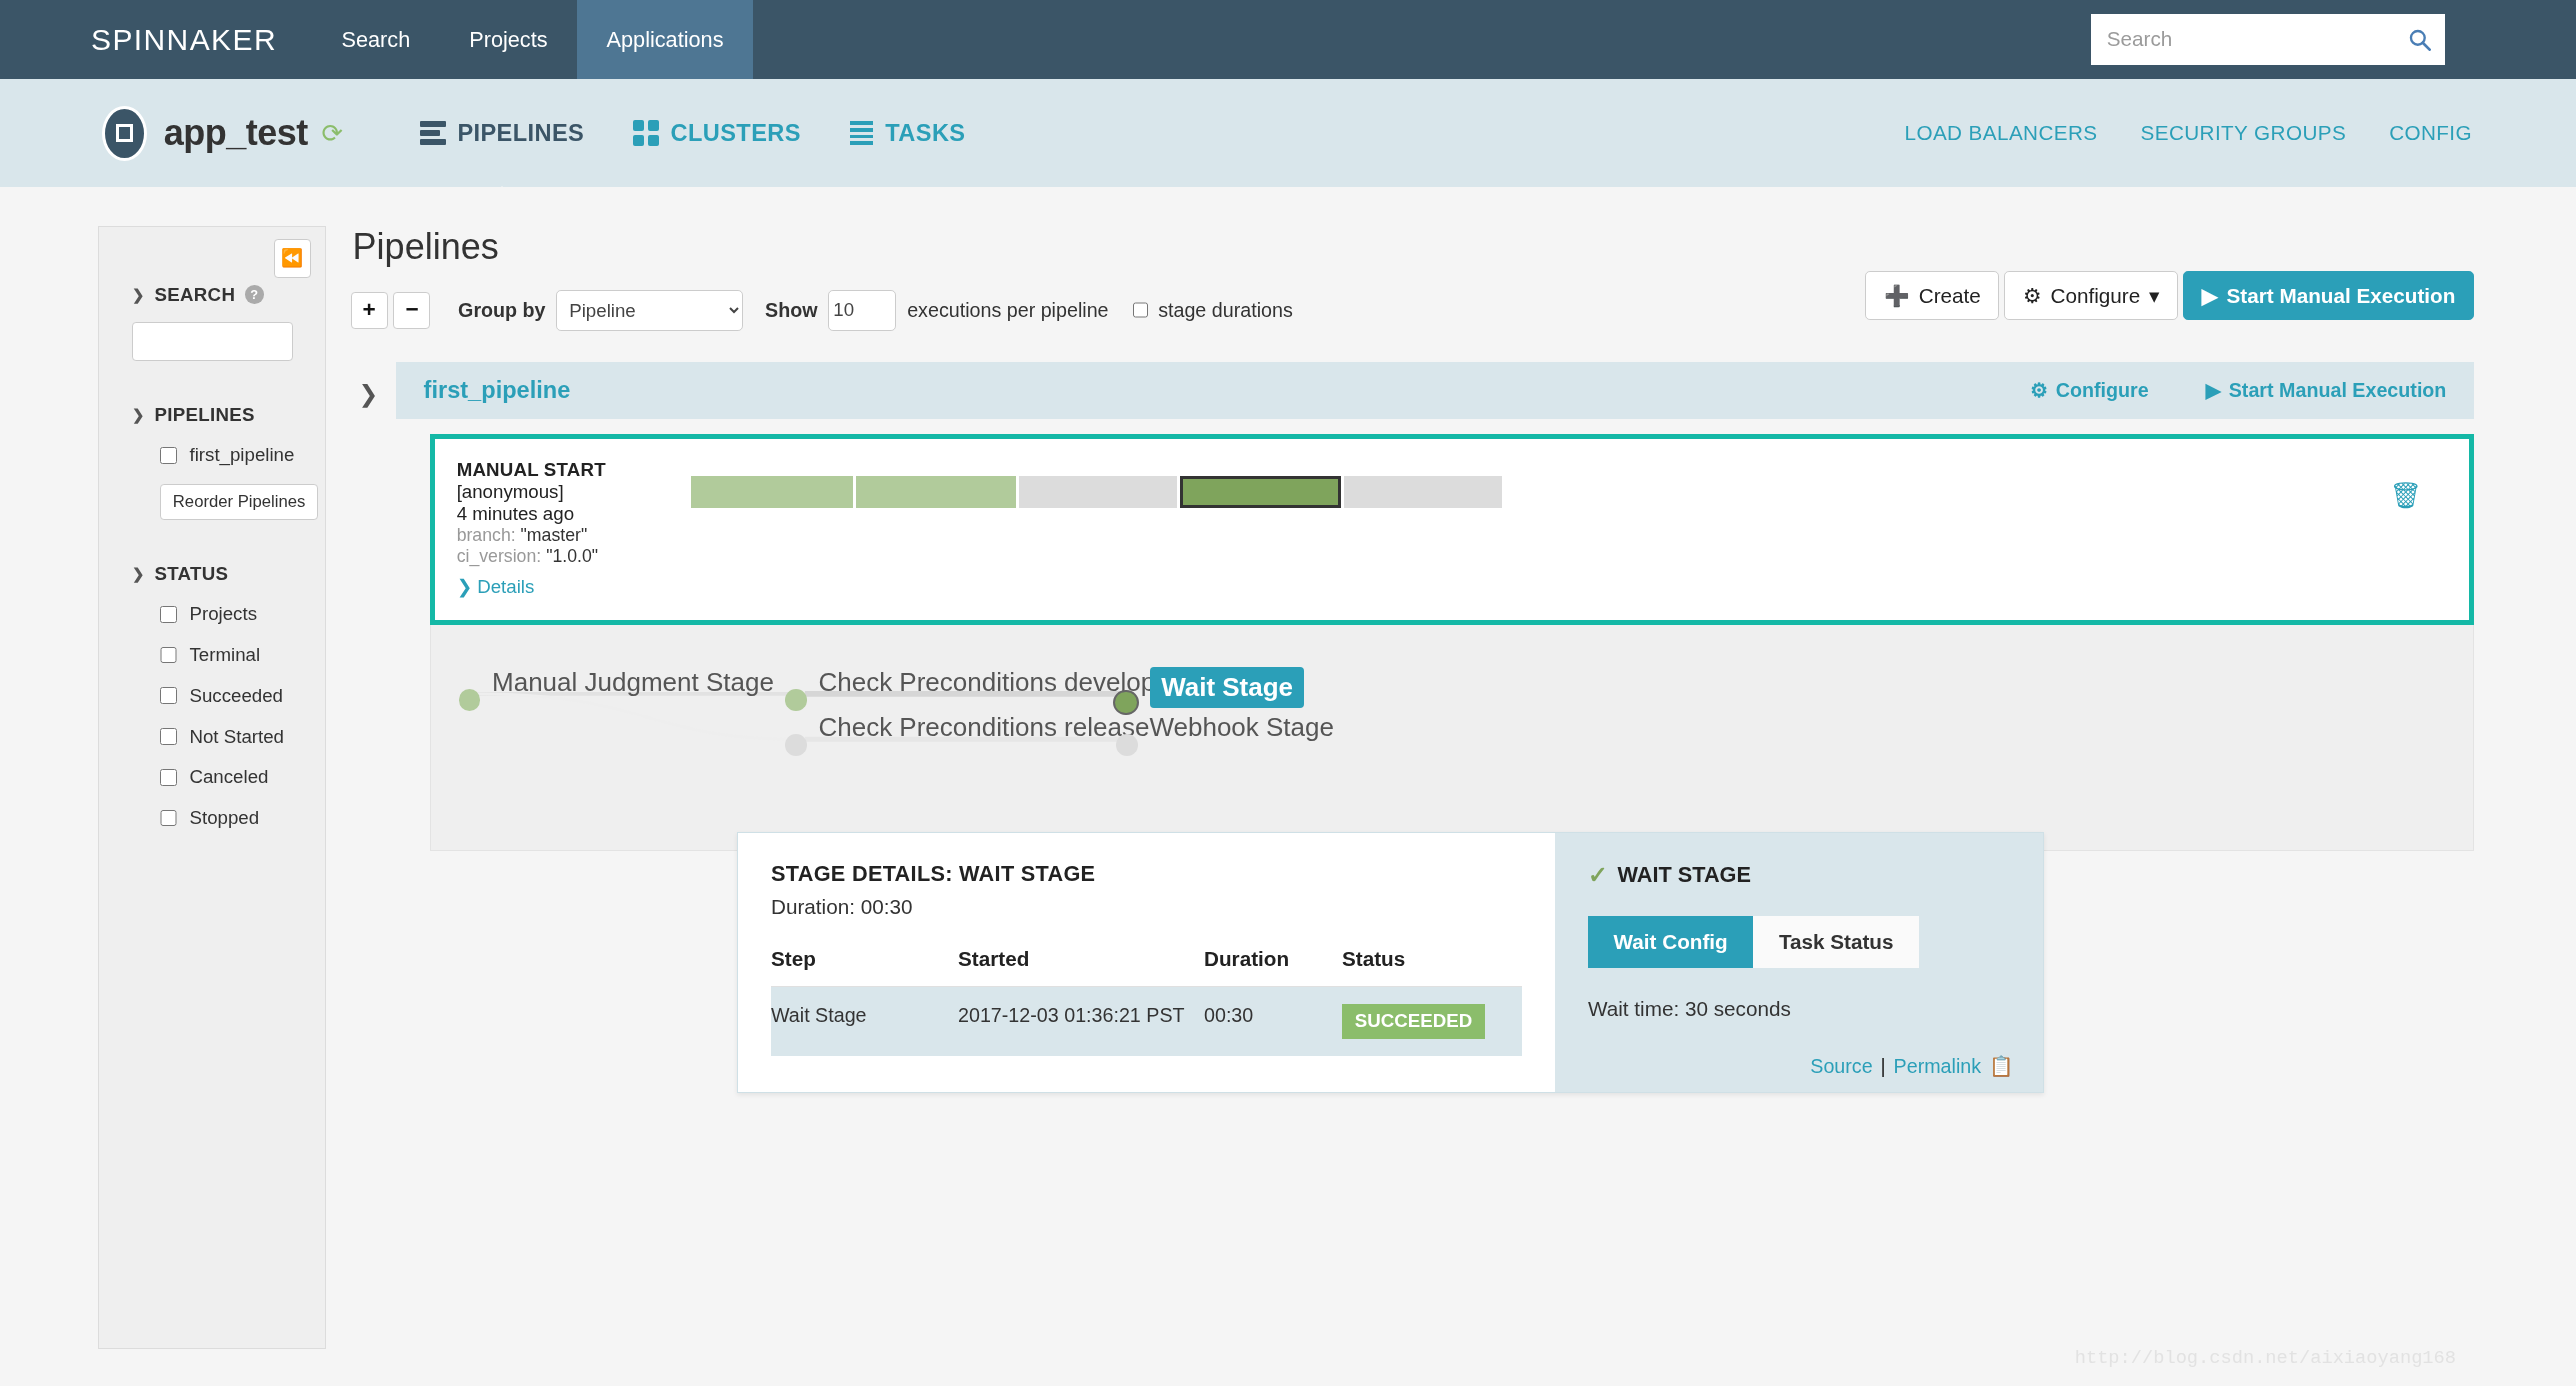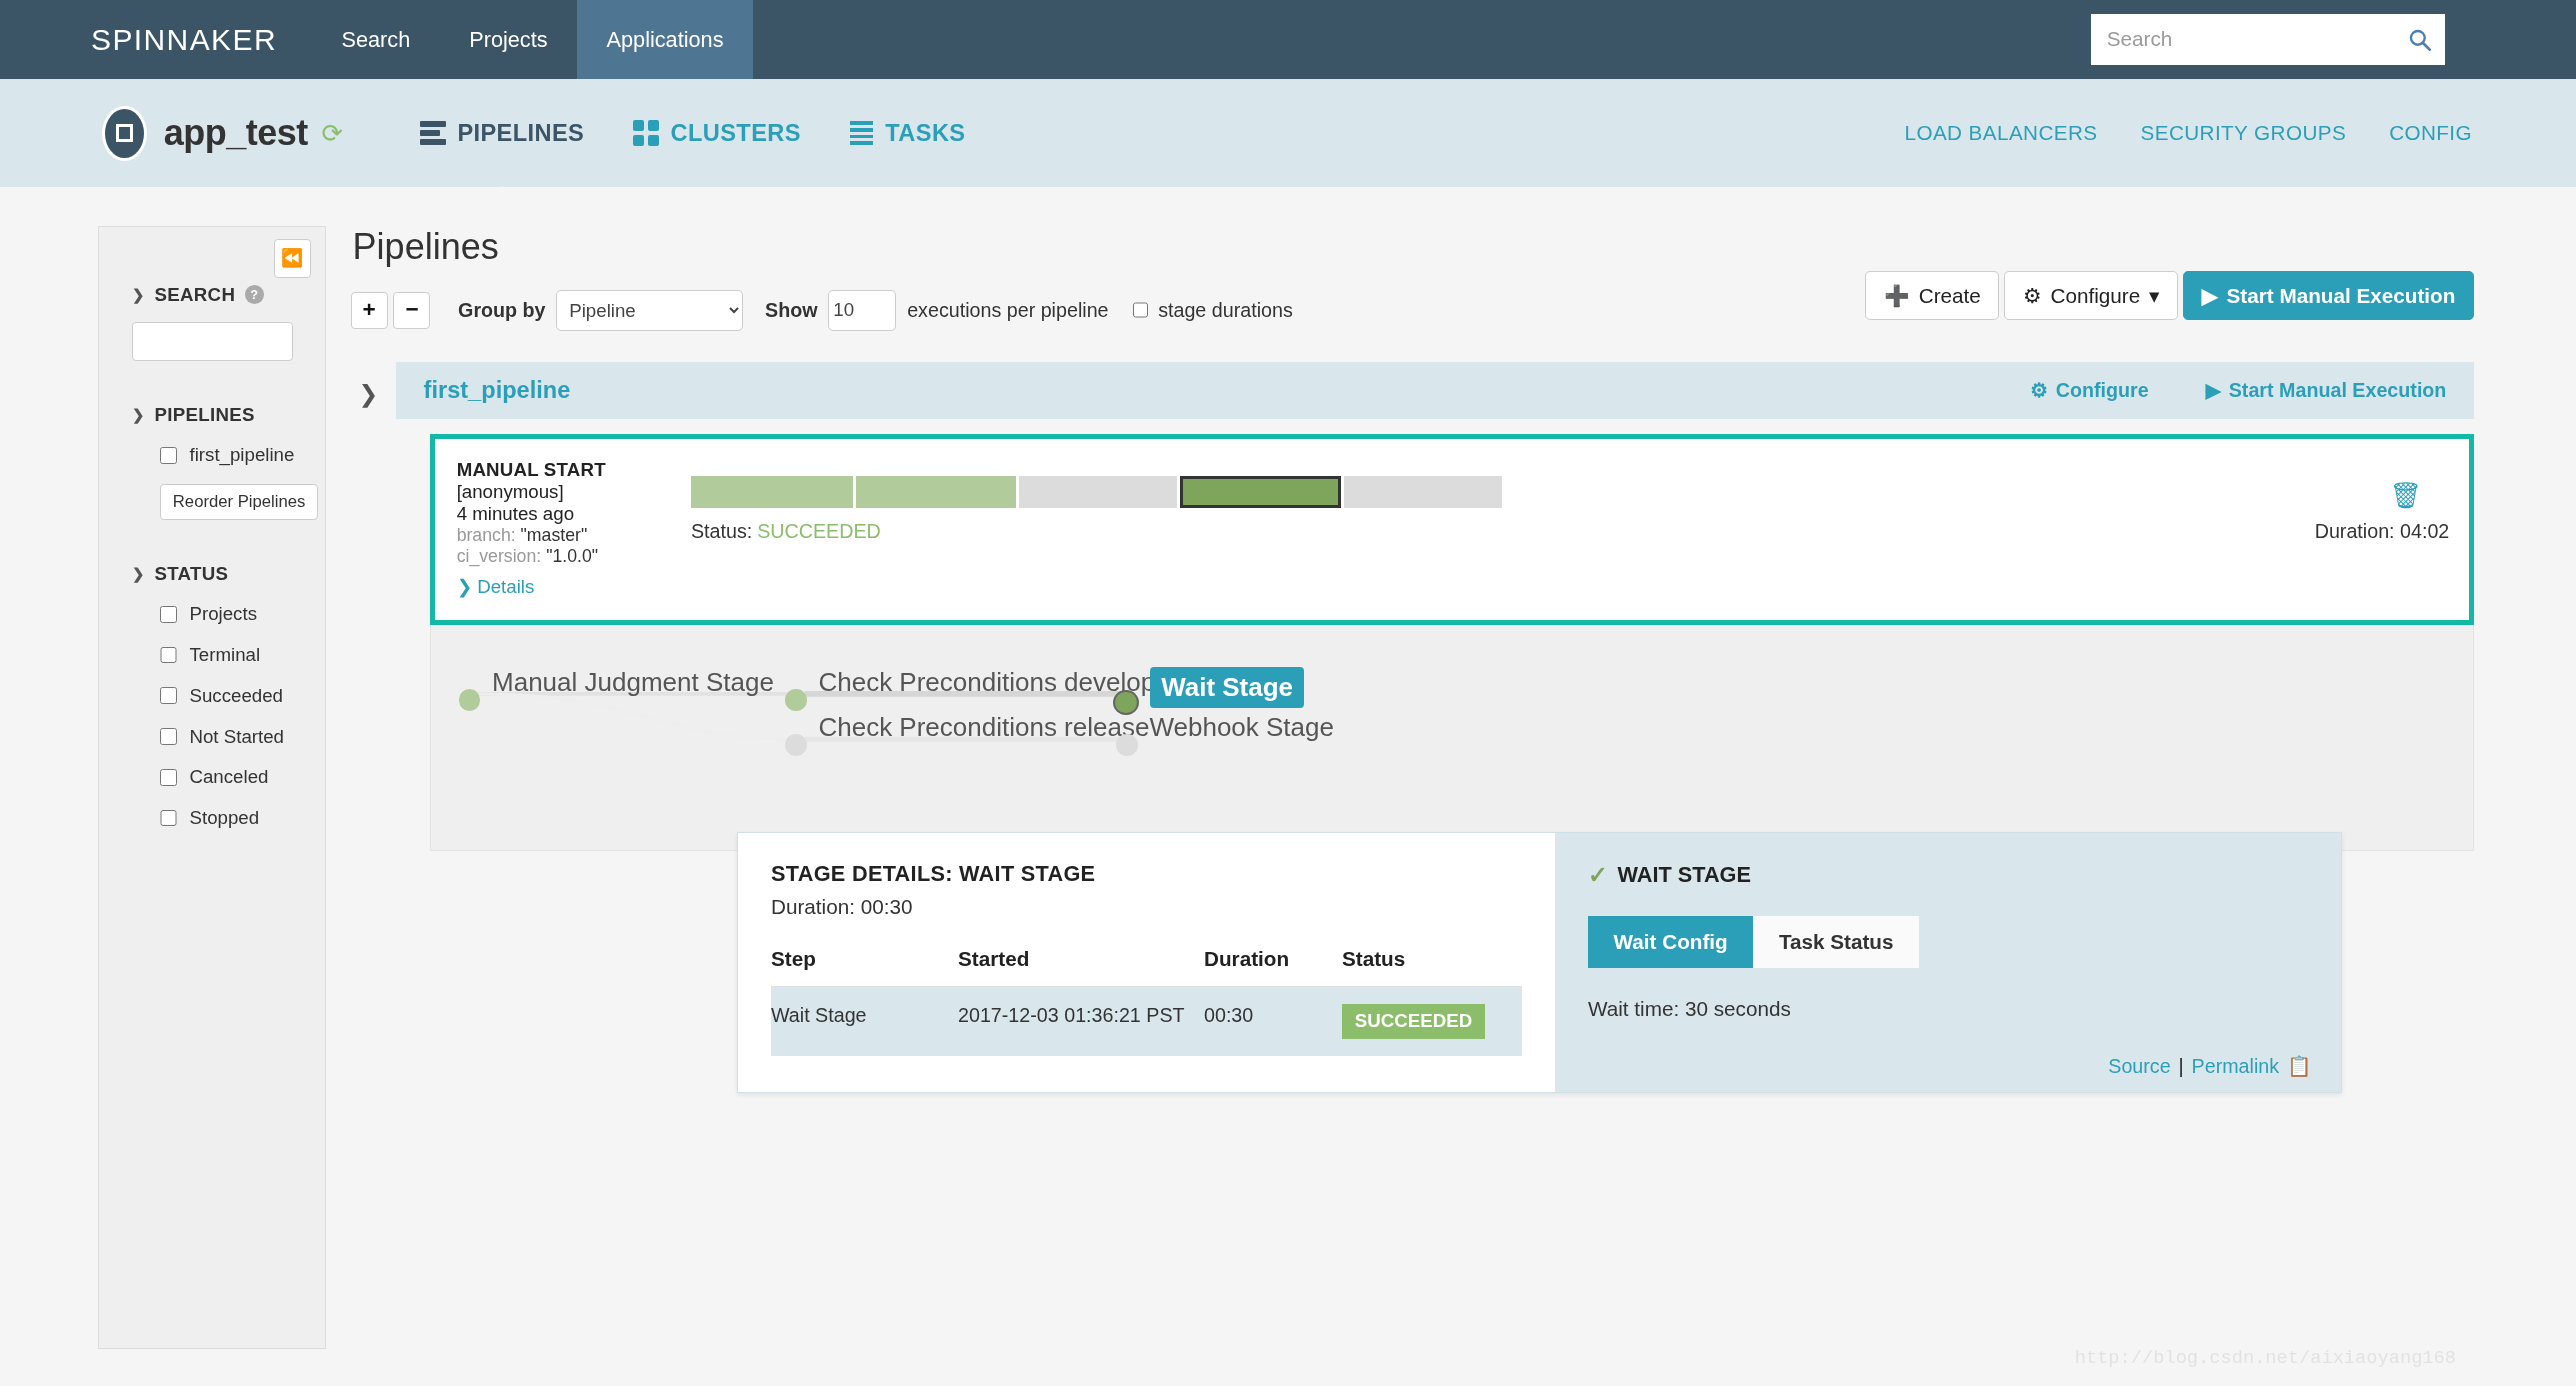--- a/index.html
+++ b/index.html
@@ -220,21 +220,21 @@
   .dot.active { background: #7fa45c; width: 25.6px; height: 25.6px; border: 2px solid #666; }
   .node-label { font-size: 26px; color: #555; margin-left: 11.8px; white-space: nowrap; position: relative; top: -16.7px; }
   .node-label.badge {
     background: #2b9fb8; color: #fff; font-weight: bold;
     padding: 4.9px 10.8px; border-radius: 3.9px; top: -14.8px;
   }
 
   
   .details-panel {
     position: absolute; left: 737px; top: 832px;
-    width: 1605px; height: 261px;
+    width: 1307px; height: 261px;
     display: flex; border: 1px solid #cfe0e6; background: #fff;
     box-shadow: 0 2px 4.9px rgba(0,0,0,.08);
     justify-content: flex-end;
   }
   .dp-left { width: 817px; padding: 27.6px 33px 0 33px; background: #fff; }
   .dp-title { font-size: 21.7px; font-weight: bold; color: #222; letter-spacing: 0.3px; }
   .dp-sub { font-size: 20.7px; color: #333; margin-top: 8.9px; }
   .dp-table { width: 100%; border-collapse: collapse; margin-top: 27.6px; }
   .dp-table th {
     text-align: left; font-size: 20.7px; color: #222; font-weight: bold;
@@ -435,25 +435,20 @@
               <span>Details</span>
             </a>
           </div>
           <div class="exec-bars">
             <div class="bars">
               <div class="bar ok" style="width:162px"></div>
               <div class="bar ok" style="width:160px"></div>
               <div class="bar" style="width:158px"></div>
               <div class="bar cur" style="width:161px"></div>
               <div class="bar" style="width:158px"></div>
-            </div>
-            <div class="bars-foot">
-              <span>Status:</span>
-              <span class="status-succ">SUCCEEDED</span>
-              <span class="dur">Duration: 04:02</span>
             </div>
           </div>
           <div class="trash">🗑</div>
         </div>
 
         <div class="graph">
           <svg width="1182" height="138" style="position:absolute;left:39px;top:57px" viewBox="0 0 1200 140">
             <line x1="8" y1="12" x2="330" y2="12" stroke="#e2e2e2" stroke-width="4"></line>
             <path d="M8 12 C 180 12, 180 58, 330 58" stroke="#eee" stroke-width="3" fill="none"></path>
             <line x1="340" y1="12" x2="665" y2="12" stroke="#d6d6d6" stroke-width="6"></line>

